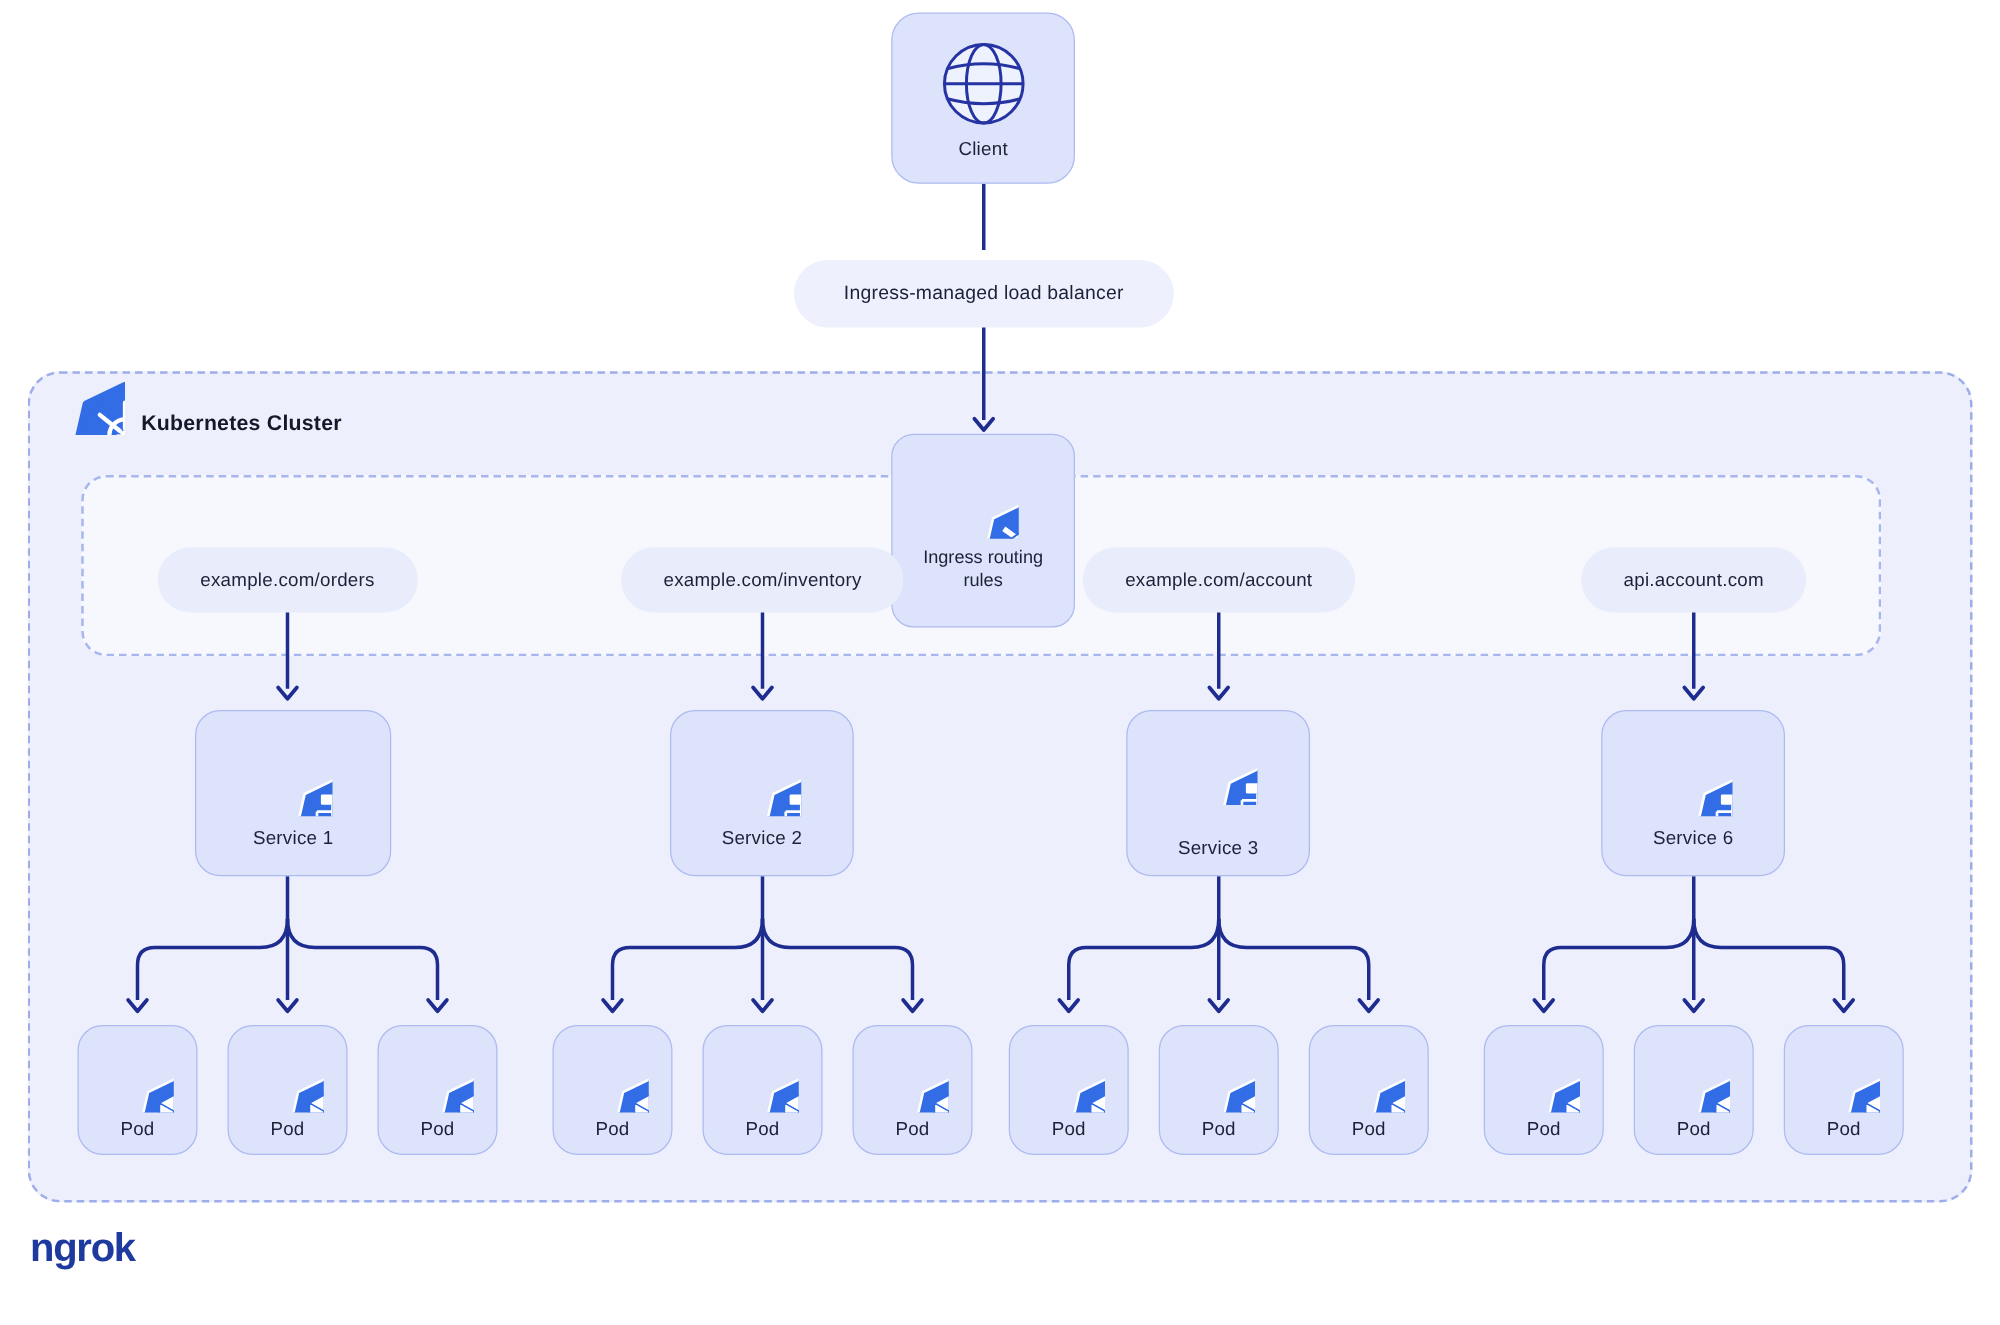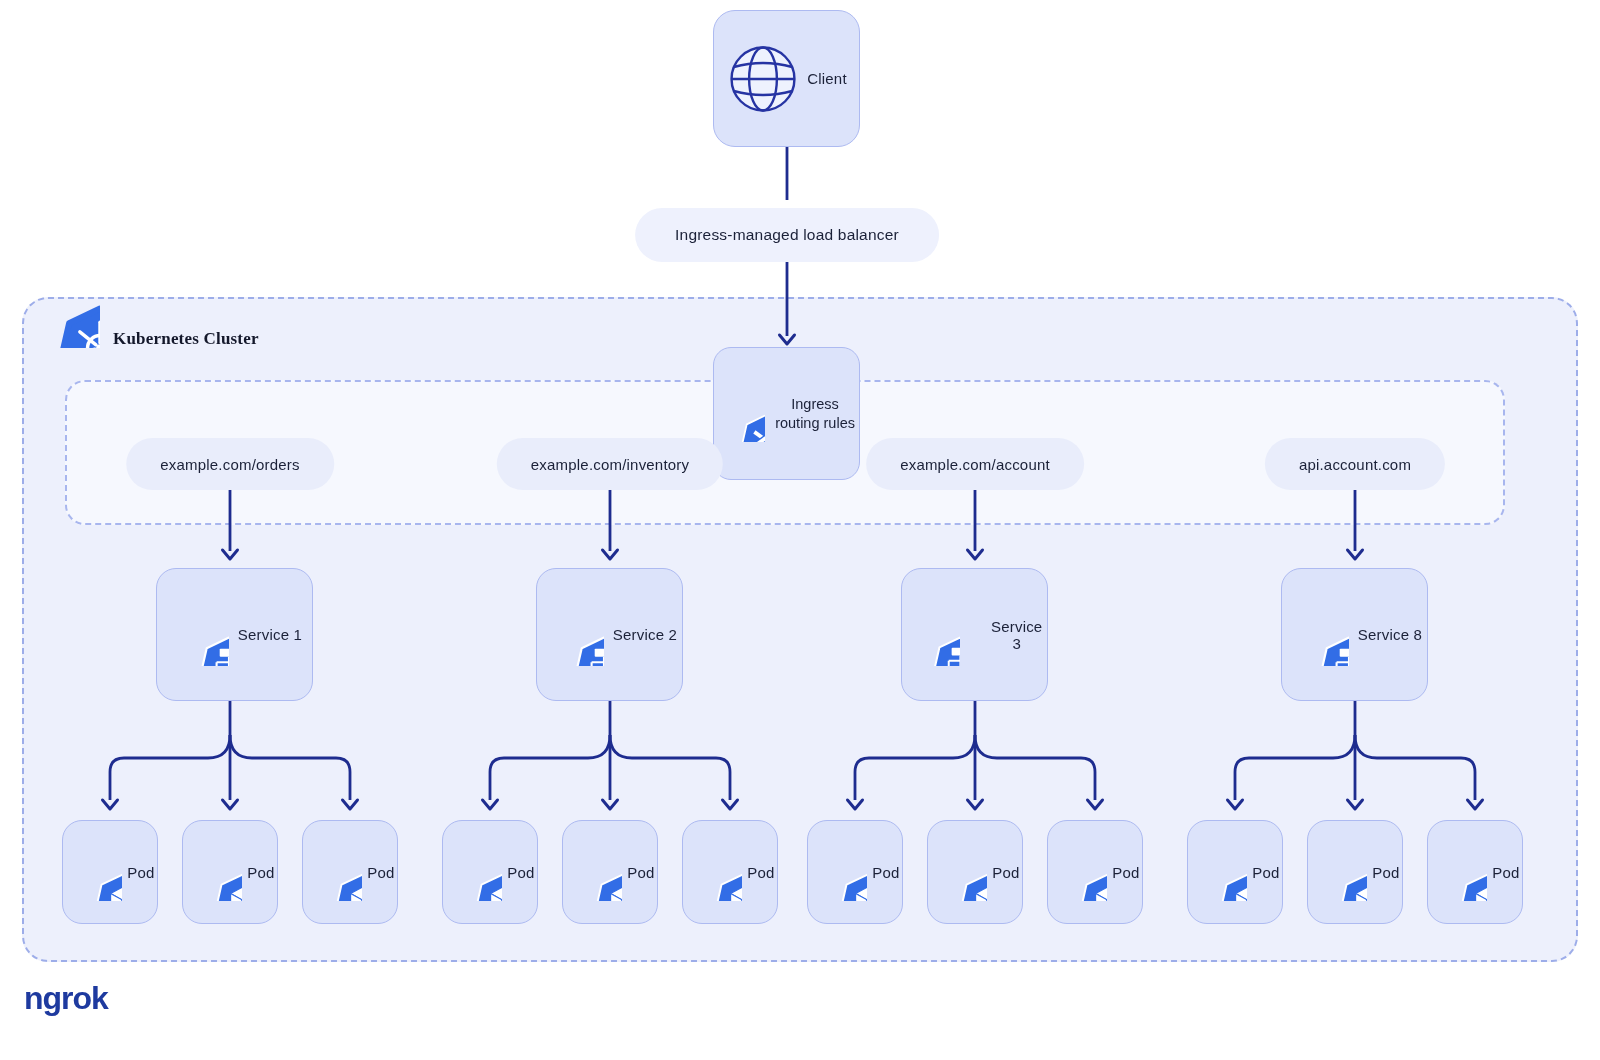--- a/index.html
+++ b/index.html
@@ -10,21 +10,21 @@
     color:#1b2138;
   }
   .abs{position:absolute;}
   svg{display:block;}
   .node{
     position:absolute;
     background:#dce3fa;
     border:1.5px solid #adbaf1;
     border-radius:20px;
     box-sizing:border-box;
-    display:flex;flex-direction:row;align-items:center;justify-content:center;
+    display:flex;flex-direction:column;align-items:center;justify-content:center;
   }
   .node-label{
     font-size:15px;font-weight:500;color:#1b2138;letter-spacing:.2px;text-align:center;
   }
   .pill{
     position:absolute;
     background:#e9edfb;
     border-radius:27px;
     display:flex;align-items:center;justify-content:center;
     font-size:15px;color:#1b2138;letter-spacing:.2px;
@@ -44,21 +44,21 @@
   .inner-zone{
     position:absolute;
     left:65px;top:380px;width:1440px;height:145px;
     background:#f6f8fe;
     border:2px dashed #a8b6ee;
     border-radius:20px;
     box-sizing:border-box;
   }
   .cluster-title{
     position:absolute;left:113px;top:329px;
-    font-size:17px;font-weight:700;color:#14182b;letter-spacing:.2px;font-family:Liberation Serif, serif;
+    font-size:17px;font-weight:700;color:#14182b;letter-spacing:.2px;
   }
   .ingress-label{
     font-size:14.5px;font-weight:500;color:#1b2138;
     width:98px;text-align:center;line-height:1.3;
   }
   .brand{
     position:absolute;left:24px;top:980px;
     font-size:32px;font-weight:bold;color:#1e3a9f;letter-spacing:-1px;
   }
   .conn{stroke:#1e2c8f;stroke-width:2.8;fill:none;}
@@ -169,21 +169,21 @@
 
 <div class="pill on-white" style="left:787px;top:196px;height:54px;padding:0 40px;font-size:15.5px">
   <span>Ingress-managed load balancer</span>
 </div>
 
 <svg class="abs" style="left:14px;top:262px" width="86" height="86" viewBox="-50 -50 100 100">
     <use href="#sym-k8s"></use>
   </svg>
 <div class="cluster-title">Kubernetes Cluster</div>
 
-<div class="node" style="left:713px;top:347px;width:147px;height:133px;border-radius:18px;gap:6px">
+<div class="node" style="left:713px;top:347px;width:147px;height:155px;border-radius:18px;gap:6px">
   <svg width="57" height="57" viewBox="-50 -50 100 100">
       <use href="#sym-ingress"></use>
     </svg>
   <div class="ingress-label">Ingress routing rules</div>
 </div>
 
 <div class="pill" style="left:230px;top:426px;height:52px;padding:0 34px">
   <span>example.com/orders</span>
 </div>
 <div class="pill" style="left:610px;top:426px;height:52px;padding:0 34px">
@@ -211,21 +211,21 @@
 <div class="node" style="left:901px;top:568px;width:147px;height:133px;gap:26px">
   <svg width="62" height="62" viewBox="-50 -50 100 100">
       <use href="#sym-service"></use>
     </svg>
   <div class="node-label">Service 3</div>
 </div>
 <div class="node" style="left:1281px;top:568px;width:147px;height:133px;gap:9px">
   <svg width="62" height="62" viewBox="-50 -50 100 100">
       <use href="#sym-service"></use>
     </svg>
-  <div class="node-label">Service 8</div>
+  <div class="node-label">Service 6</div>
 </div>
 
 <div class="node" style="left:62px;top:820px;width:96px;height:104px;gap:5px">
   <svg width="57" height="57" viewBox="-50 -50 100 100">
       <use href="#sym-pod"></use>
     </svg>
   <div class="node-label">Pod</div>
 </div>
 <div class="node" style="left:182px;top:820px;width:96px;height:104px;gap:5px">
   <svg width="57" height="57" viewBox="-50 -50 100 100">

